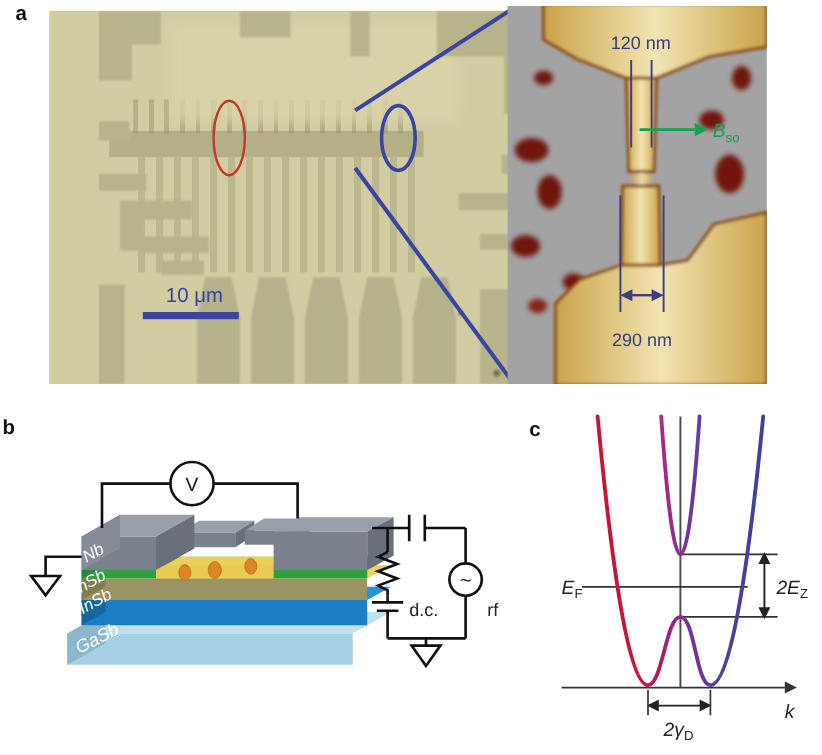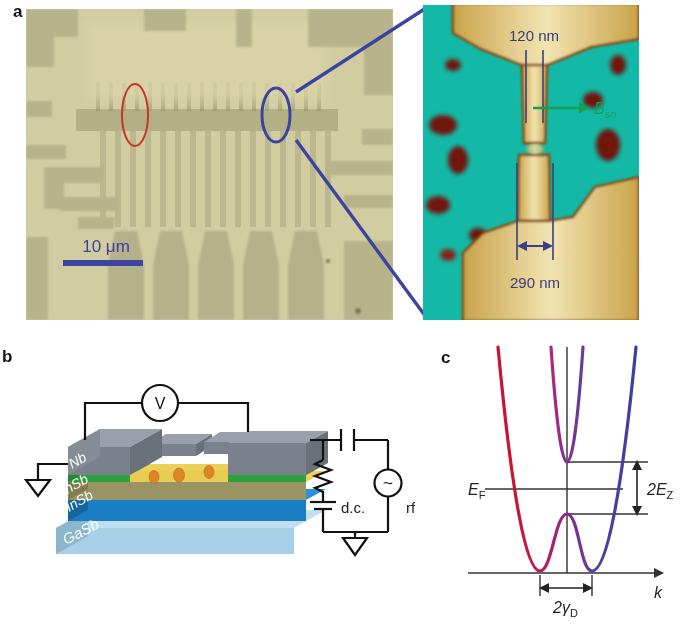--- a/index.html
+++ b/index.html
@@ -4,31 +4,32 @@
 <style>
   html,body{margin:0;padding:0;background:#ffffff;}
   #fig{position:relative;width:685px;height:629px;background:#ffffff;
        font-family:"Liberation Sans",sans-serif;overflow:hidden;}
   .panel-letter{position:absolute;font-size:17px;font-weight:bold;color:#111;}
   .abs{position:absolute;}
   svg text{font-family:"Liberation Sans",sans-serif;}
   .it{font-style:italic;}
   
   #photo{
-    left:26px;top:9px;width:367px;height:311px;
+    left:41px;top:9px;width:367px;height:311px;
     background-color:#d2cda1;
     background-image:
       repeating-linear-gradient(90deg, rgba(148,145,108,.50) 0 4px, rgba(0,0,0,0) 4px 13px),
       repeating-linear-gradient(90deg, rgba(156,153,116,.42) 0 6px, rgba(0,0,0,0) 6px 15px),
       linear-gradient(rgba(155,152,112,.55), rgba(155,152,112,.55));
     background-repeat:no-repeat,no-repeat,no-repeat;
     background-position:70px 74px, 74px 122px, 50px 100px;
     background-size:228px 28px, 232px 96px, 262px 22px;
+    padding-left:41px;
   }
-  #afm{left:423px;top:5px;width:216px;height:315px;background:#14b8a6;}
+  #afm{left:423px;top:5px;width:216px;height:315px;background:#a3a3a3;}
   #overlay{left:0;top:0;width:685px;height:629px;pointer-events:none;}
 </style>
 </head>
 <body>
 
 <div id="fig">
 
   <div class="panel-letter" style="left:13px;top:2px;">a</div>
 
   <div id="photo" class="abs">

